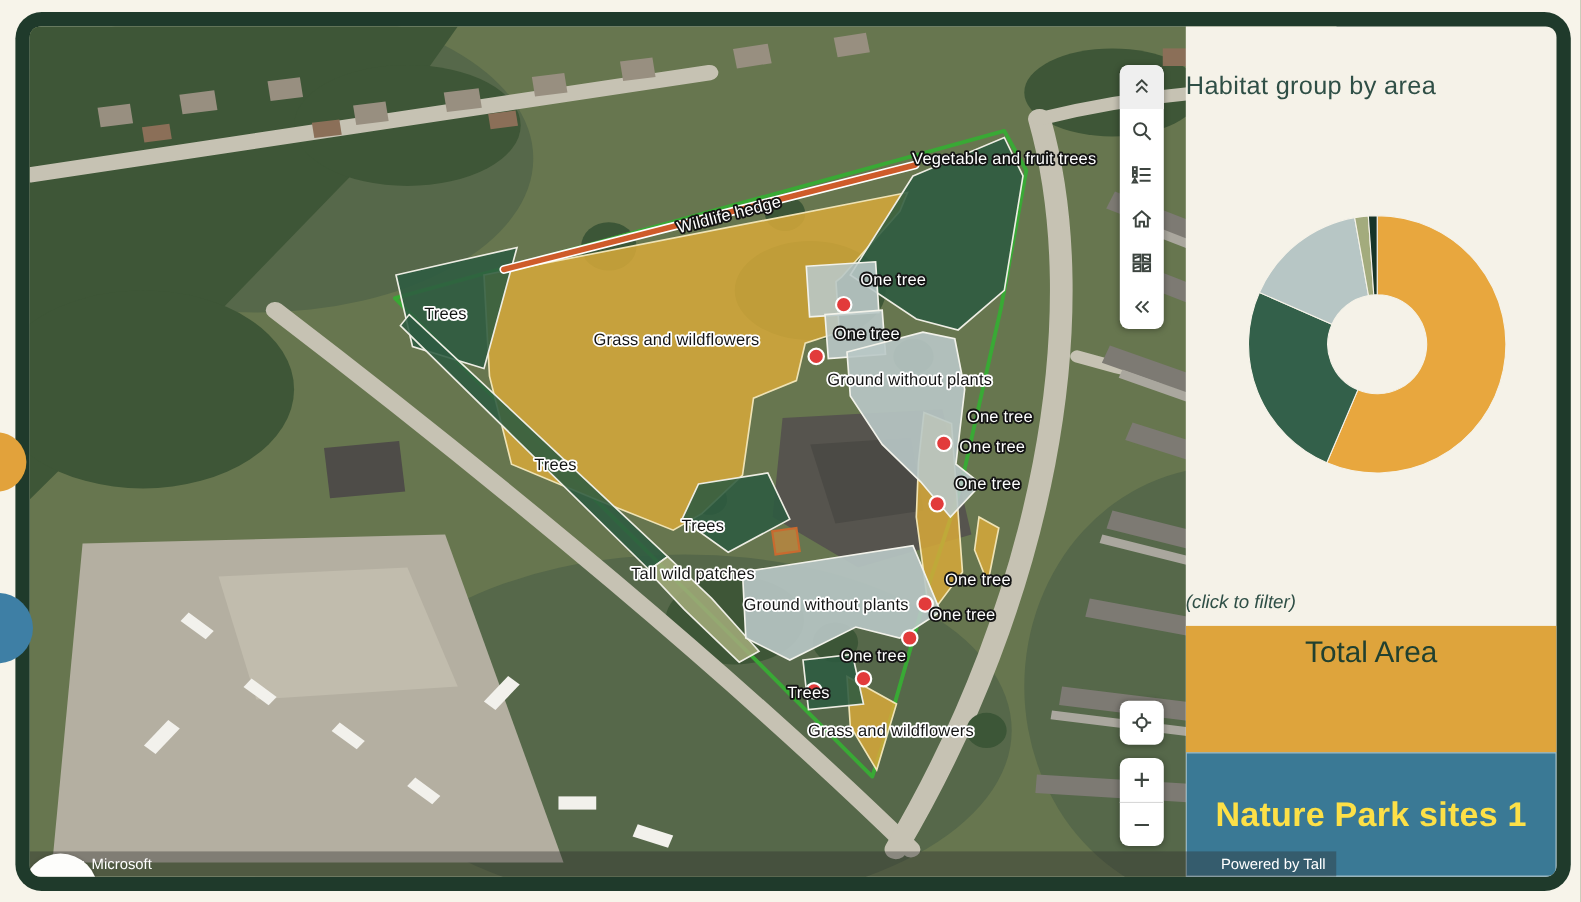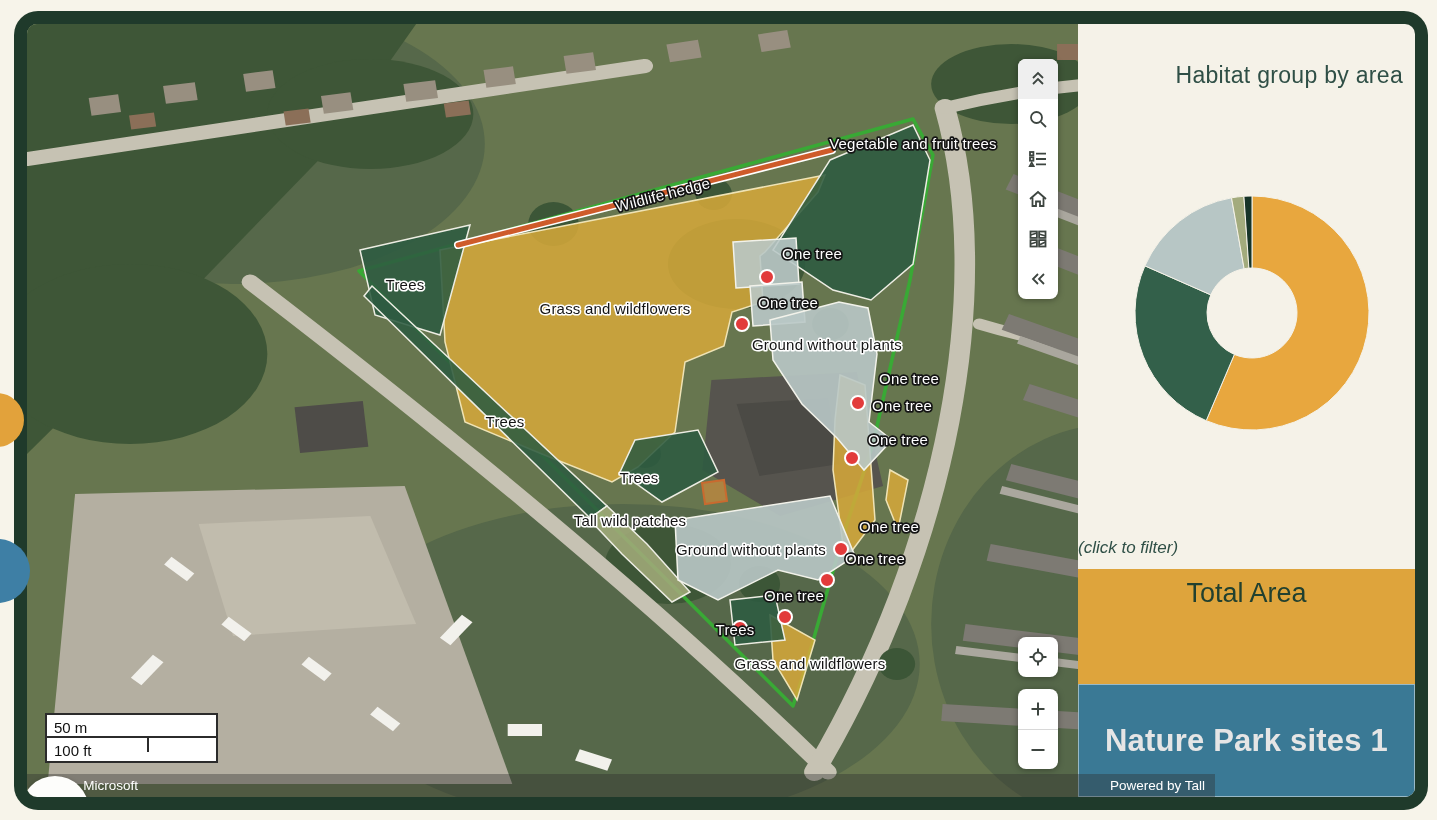--- a/index.html
+++ b/index.html
@@ -52,37 +52,37 @@
   .help-circle{
     position:absolute;left:-6px;top:752px;width:68px;height:68px;border-radius:50%;
     background:#fdfdfb;z-index:6;box-shadow:0 1px 4px rgba(0,0,0,.25);
   }
   
   .panel{
     position:absolute;left:1064px;top:13px;width:337px;height:773px;
     background:#F5F2E8;border-radius:0 10px 10px 0;overflow:hidden;
   }
   .panel-title{
-    margin:12px;padding-top:26px;text-align:right;
+    margin:0;padding-top:40px;text-align:left;
     font-size:23px;font-weight:400;color:#2F4F46;letter-spacing:.3px;
   }
   .donut{position:absolute;left:0;top:0;width:337px;height:440px;}
   .hint{
     position:absolute;left:0;top:514px;width:100%;text-align:left;
     font-style:italic;font-size:17px;color:#2F4F46;
   }
   .total-band{
     position:absolute;left:0;top:545px;width:100%;height:115px;
     background:#DEA43C;color:#21402F;text-align:center;cursor:pointer;
   }
   .total-label{font-size:27px;font-weight:400;margin-top:9px;}
   .total-value{font-size:47px;font-weight:800;margin-top:2px;letter-spacing:.5px;}
   .footer-band{
     position:absolute;left:0;top:660px;width:100%;height:113px;
-    background:#3A7995;color:#e5e5e5;display:flex;align-items:center;justify-content:center;
+    background:#3A7995;color:#fde047;display:flex;align-items:center;justify-content:center;
     box-shadow:inset 0 0 0 1px rgba(230,238,240,.55);box-sizing:border-box;
   }
   .footer-text{font-size:31px;font-weight:800;letter-spacing:.2px;}
   
   .fab{position:absolute;border-radius:50%;z-index:10;}
   .fab-yellow{left:-30px;top:393px;width:54px;height:54px;background:#E2A23B;}
   .fab-blue{left:-34px;top:539px;width:64px;height:64px;background:#3E7FA5;}
 </style>
 </head>
 <body>
@@ -313,29 +313,20 @@
             <line x1="3.5" y1="10" x2="16.5" y2="10"></line>
         </svg>
       </div>
       <div class="zoombtn">
         <svg viewBox="0 0 20 20">
           <line x1="3.5" y1="10" x2="16.5" y2="10"></line>
         </svg>
       </div>
     </div>
 
-    <div class="scalebar">
-      <div class="scale-row metric">
-        <span>50 m</span>
-      </div>
-      <div class="scale-row imperial">
-        <span>100 ft</span>
-        <span class="tick"></span>
-      </div>
-    </div>
 
     <div class="attribution">
       <span>Maxar, Microsoft</span>
       <span>Powered by Tall</span>
     </div>
     <div class="help-circle"></div>
   </div>
 
   <div class="panel">
     <h1 class="panel-title">Habitat group by area</h1>

